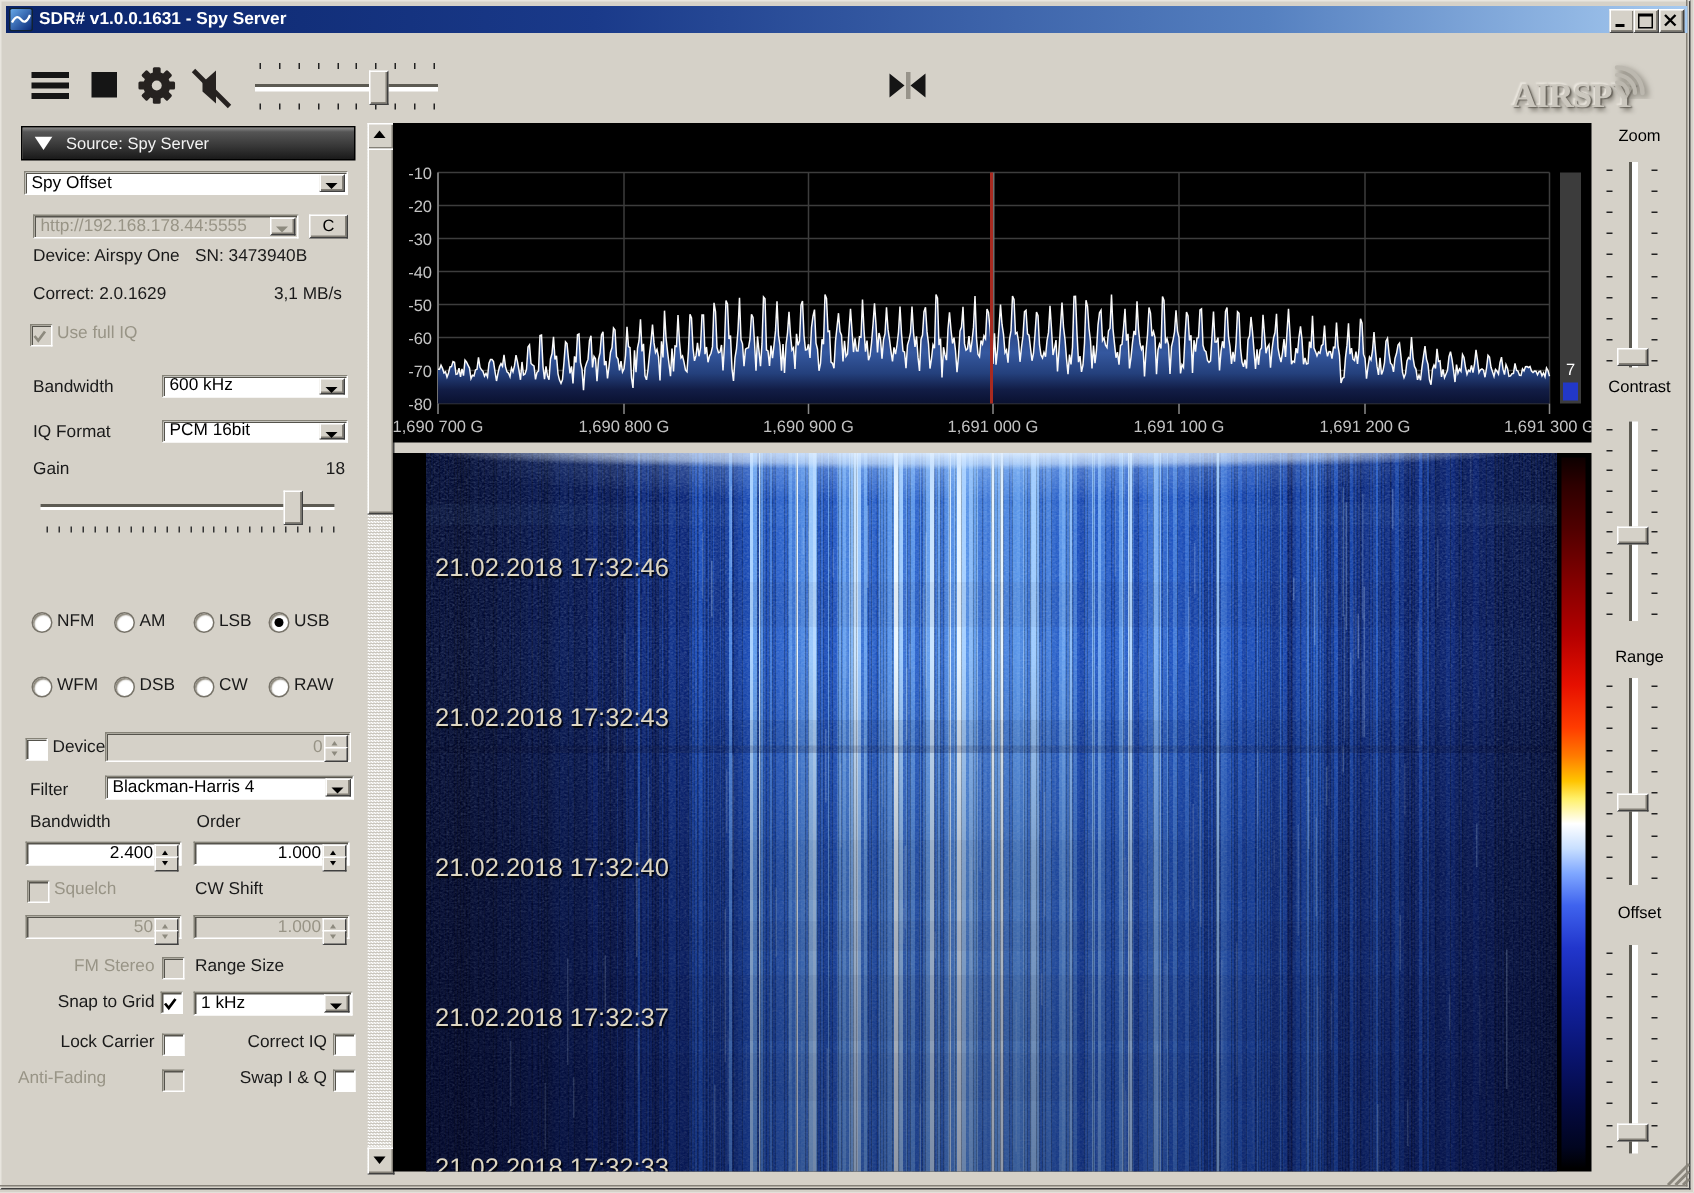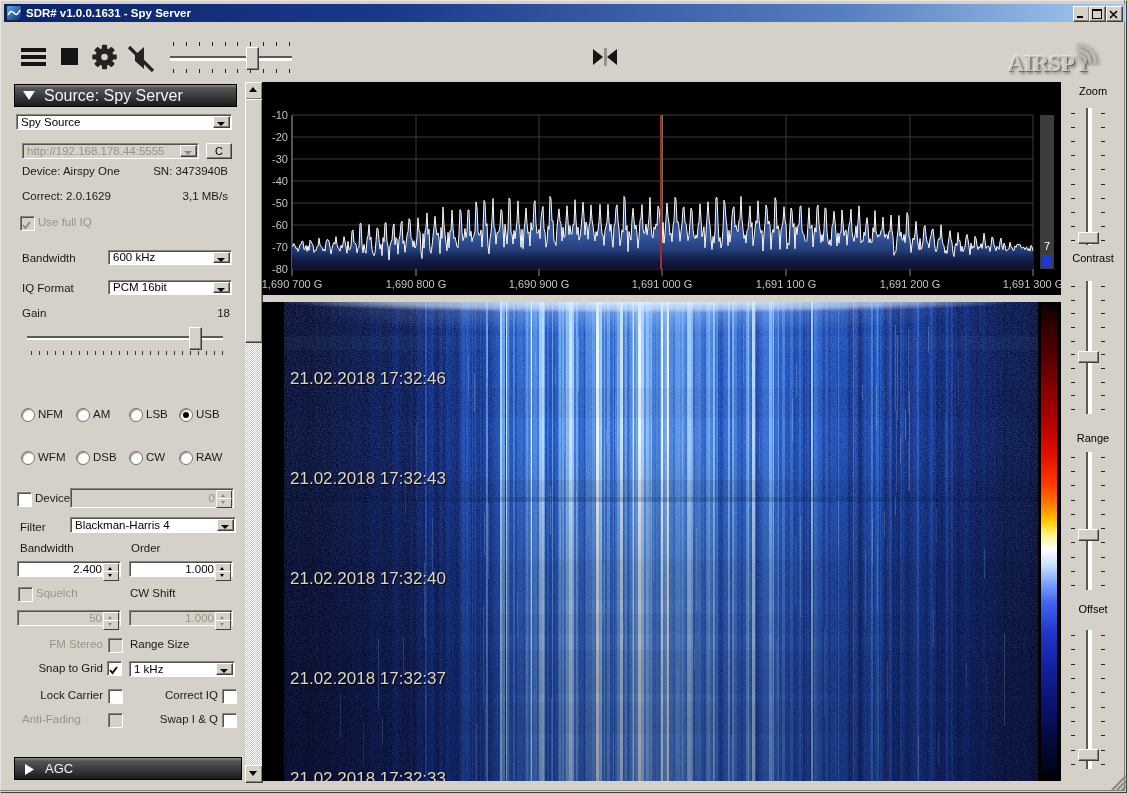--- a/index.html
+++ b/index.html
@@ -123,35 +123,35 @@
   <path d="M10 19 A7 7 0 0 1 17 26" stroke-width="2.6"></path>
   <path d="M10 14 A12 12 0 0 1 22 26" stroke-width="2.8"></path>
   <path d="M10 9 A17 17 0 0 1 27 26" stroke-width="3"></path>
  </g>
 </svg>
 
 <div class="abs hdr" style="left:14px;top:84px;width:221px;height:21px">
  <svg class="abs" style="left:8px;top:6px" width="13" height="10">
         <polygon points="0,0 12,0 6,9" fill="#fff"></polygon>
       </svg>
- <div class="tx" style="font-size:16px">Source: Spy Server</div>
+ <div class="tx" style="font-size:11px">Source: Spy Server</div>
 </div>
 
 <div class="abs sunk white" style="left:16px;top:114px;width:214px;height:14px">
- <div class="ctext">Spy Source</div>
+ <div class="ctext">Spy Offset</div>
       <div class="dbtn"></div>
 </div>
 
 <div class="abs sunk grey" style="left:22px;top:143px;width:175px;height:14px">
  <div class="ctext dis">http://192.168.178.44:5555</div>
       <div class="dbtn d"></div>
 </div>
 <div class="abs btn" style="left:206px;top:143px;width:24px;height:14px;text-align:center;font-size:11px;line-height:14px">C</div>
 <div class="abs lab" style="left:22px;top:163px">Device: Airspy One</div>
-<div class="abs lab" style="left:130px;top:163px;width:98px;text-align:right">SN: 3473940B</div>
+<div class="abs lab" style="left:130px;top:163px;width:98px;text-align:left">SN: 3473940B</div>
 <div class="abs lab" style="left:22px;top:188px">Correct: 2.0.1629</div>
 <div class="abs lab" style="left:130px;top:188px;width:98px;text-align:right">3,1 MB/s</div>
 <div class="abs cb g" style="left:20px;top:216px"><svg width="11" height="11">
         <path d="M2 5 L4.5 8 L9 2" stroke="#8d8a7e" stroke-width="1.8" fill="none"></path>
       </svg></div>
 <div class="abs lab dis" style="left:38px;top:214px">Use full IQ</div>
 <div class="abs lab" style="left:22px;top:250px">Bandwidth</div>
 <div class="abs sunk white" style="left:108px;top:250px;width:122px;height:13px">
  <div class="ctext" style="line-height:13px">600 kHz</div>
       <div class="dbtn"></div>
@@ -255,31 +255,25 @@
         <path d="M2 5 L4.5 8 L9 2" stroke="#000" stroke-width="1.8" fill="none"></path>
       </svg></div>
 <div class="abs sunk white" style="left:129px;top:661px;width:104px;height:14px">
  <div class="ctext">1 kHz</div>
       <div class="dbtn"></div>
 </div>
 <div class="abs lab" style="left:0;width:103px;text-align:right;top:687px">Lock Carrier</div>
 <div class="abs cb" style="left:108px;top:689px"></div>
 <div class="abs lab" style="left:120px;width:98px;text-align:right;top:687px">Correct IQ</div>
 <div class="abs cb" style="left:222px;top:689px"></div>
-<div class="abs lab dis" style="left:0;width:103px;text-align:center;top:711px">Anti-Fading</div>
+<div class="abs lab dis" style="left:12px;width:103px;text-align:left;top:711px">Anti-Fading</div>
 <div class="abs cb g" style="left:108px;top:713px"></div>
 <div class="abs lab" style="left:120px;width:98px;text-align:right;top:711px">Swap I &amp; Q</div>
 <div class="abs cb" style="left:222px;top:713px"></div>
 
-<div class="abs hdr" style="left:14px;top:757px;width:226px;height:21px">
- <svg class="abs" style="left:10px;top:6px" width="10" height="12">
-        <polygon points="0,0 9,5.5 0,11" fill="#fff"></polygon>
-      </svg>
- <div class="tx" style="left:30px">AGC</div>
-</div>
 
 <div class="abs" style="left:245px;top:82px;width:16px;height:699px;background:repeating-conic-gradient(#fff 0% 25%,#cac6bd 0% 50%) 0 0/2px 2px"></div>
 <div class="abs btn" style="left:245px;top:82px;width:16px;height:16px">
  <svg width="14" height="14">
         <polygon points="7,4 11,9 3,9" fill="#000"></polygon>
       </svg></div>
 <div class="abs btn" style="left:245px;top:765px;width:16px;height:16px">
  <svg width="14" height="14">
         <polygon points="3,5 11,5 7,10" fill="#000"></polygon>
       </svg></div>

